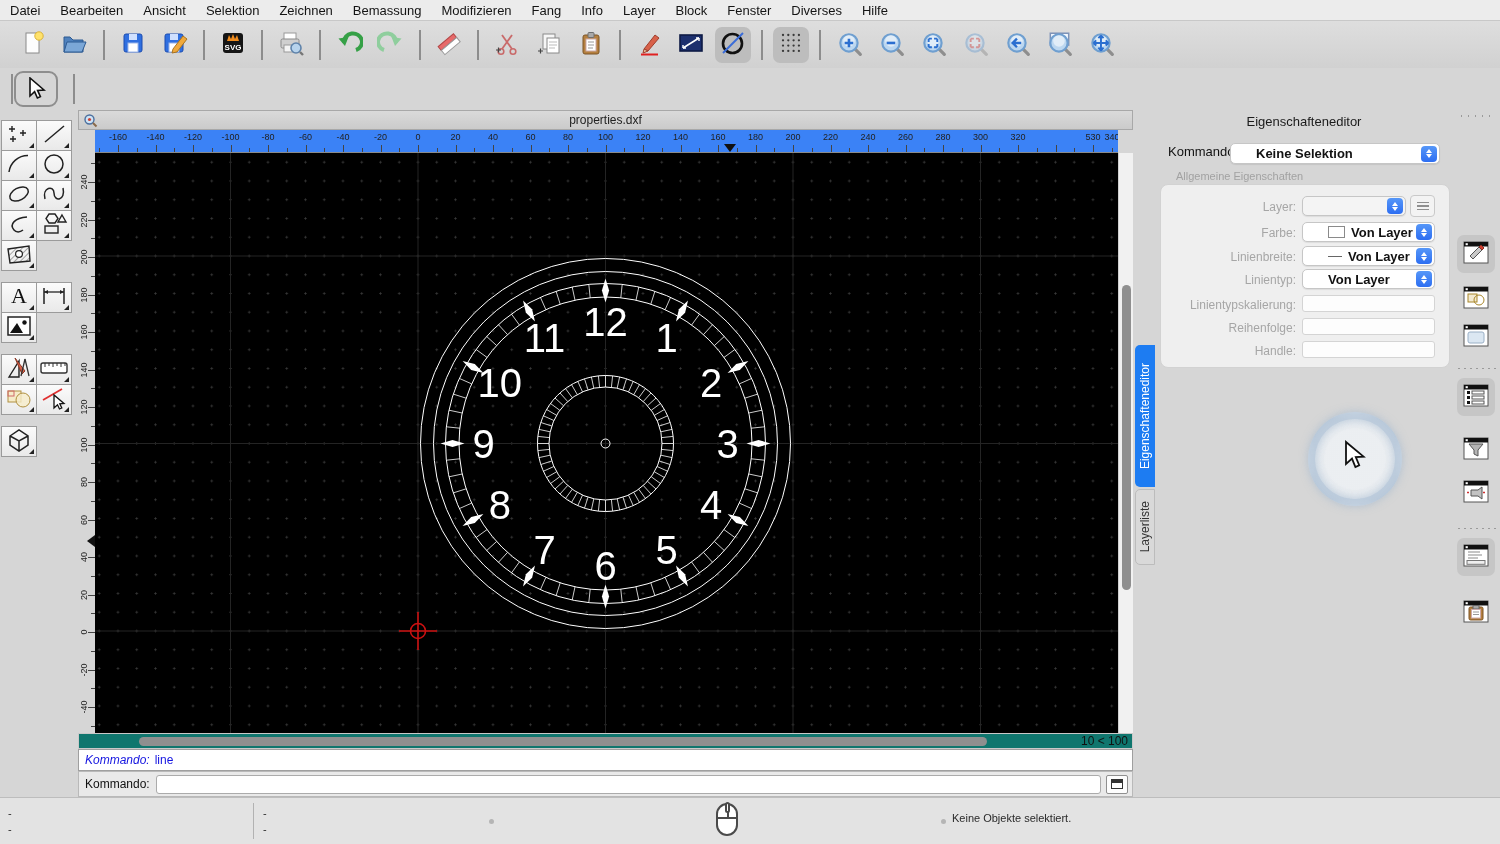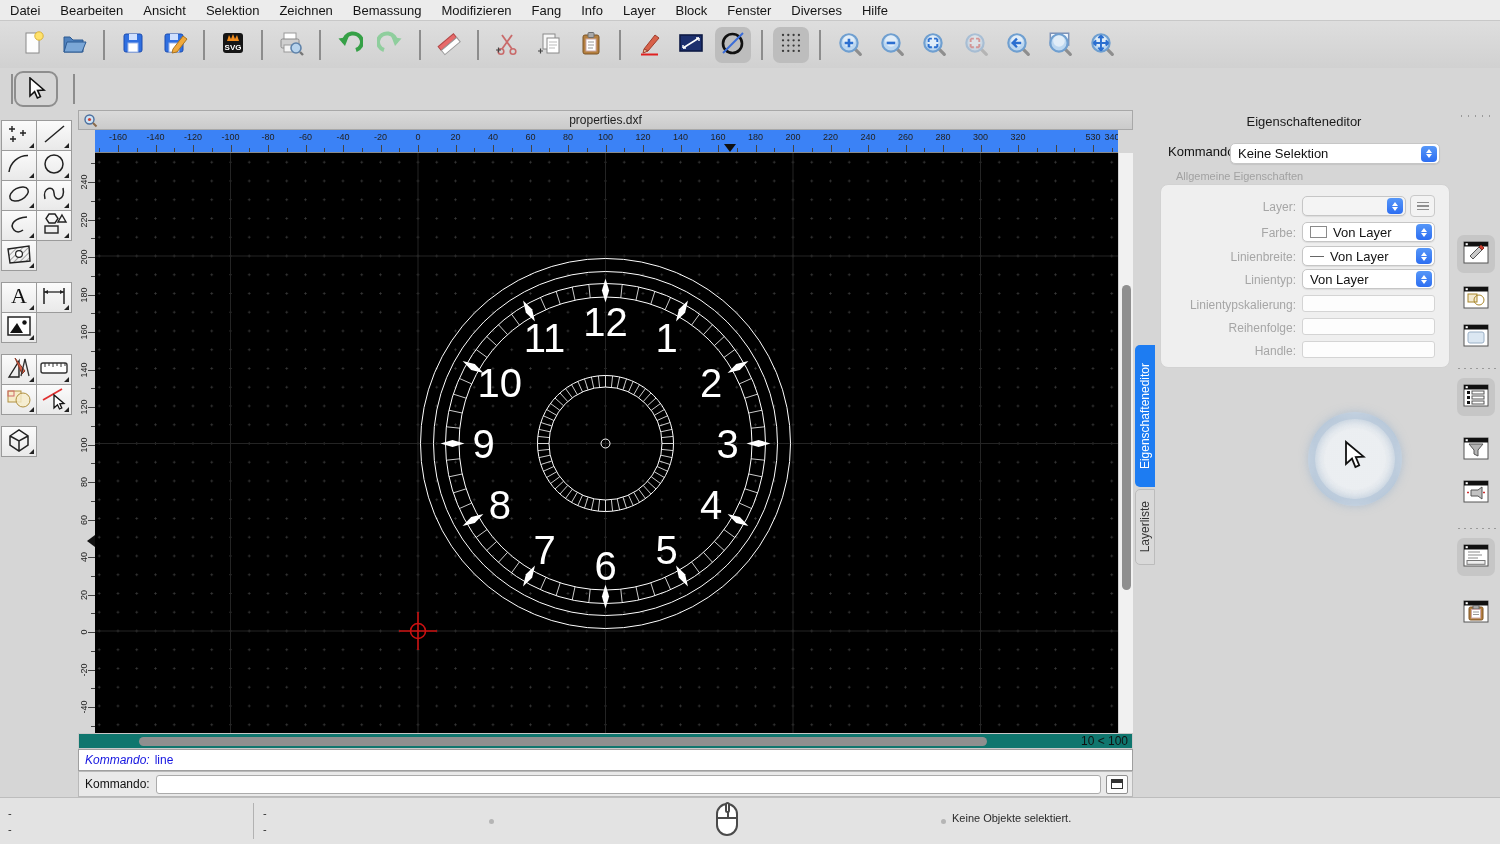--- a/index.html
+++ b/index.html
@@ -56,21 +56,21 @@
   .helpblock{position:absolute;left:420px;top:6px;width:286px;text-align:right;line-height:14px;}
   .dot{position:absolute;width:5px;height:5px;border-radius:50%;background:#b5b5b5;}
   .mouse{position:absolute;left:716px;top:803px;width:22px;height:33px;border:2px solid #4a4a4a;border-radius:11px;background:#fff;box-sizing:border-box;}
   .mouse .mid{position:absolute;left:0;right:0;top:12px;height:2px;background:#4a4a4a;}
   .mouse .split{position:absolute;left:9px;top:0;width:2px;height:12px;background:#4a4a4a;}
   .mouse .wheel{position:absolute;left:6.5px;top:-3px;width:5px;height:11px;border:2px solid #4a4a4a;border-radius:4px;background:#fff;box-sizing:border-box;}
   .rightstatus{position:absolute;left:952px;top:14px;}
   
   .panel-header{position:absolute;left:1152px;top:110px;width:304px;height:22px;display:flex;align-items:center;justify-content:center;font-size:13px;color:#1b1b1b;}
   .ausw{position:absolute;left:1168px;top:144px;font-size:13px;color:#111;}
-  .dropdown{position:absolute;box-sizing:border-box;background:#fff;border:1px solid #c6c6c6;border-radius:5px;display:flex;align-items:center;font-size:13px;color:#111;padding-left:7px;box-shadow:0 1px 1px rgba(0,0,0,.08);}
+  .dropdown{position:absolute;box-sizing:border-box;background:#fff;border:1px solid #c6c6c6;border-radius:5px;display:flex;align-items:center;font-size:13px;color:#111;padding-left:25px;box-shadow:0 1px 1px rgba(0,0,0,.08);font-weight:bold;}
   .dropdown.disabled{background:#f4f4f4;color:#9a9a9a;}
   .stepper{position:absolute;right:2px;top:50%;transform:translateY(-50%);width:16px;height:16px;border-radius:4px;background:linear-gradient(#5697f8,#2d6ef2);display:flex;flex-direction:column;align-items:center;justify-content:center;gap:1px;}
   .stepper .up{width:0;height:0;border-left:3px solid transparent;border-right:3px solid transparent;border-bottom:4px solid #fff;}
   .stepper .dn{width:0;height:0;border-left:3px solid transparent;border-right:3px solid transparent;border-top:4px solid #fff;}
   .grouplabel{position:absolute;left:1176px;top:170px;font-size:11px;color:#a2a2a2;}
   .groupbox{position:absolute;left:1160px;top:184px;width:288px;height:182px;border:1px solid #d2d2d2;border-radius:8px;background:#efefef;}
   .frow-label{position:absolute;width:140px;text-align:right;font-size:12px;color:#a6a6a6;}
   .swatch{display:inline-block;width:15px;height:10px;background:#fff;border:1px solid #8a8a8a;margin-right:6px;}
   .lineglyph{display:inline-block;width:14px;height:1px;background:#666;margin-right:6px;}
   .menu-btn{position:absolute;box-sizing:border-box;background:#f3f3f3;border:1px solid #c9c9c9;border-radius:4px;display:flex;flex-direction:column;justify-content:center;align-items:center;gap:2px;}

